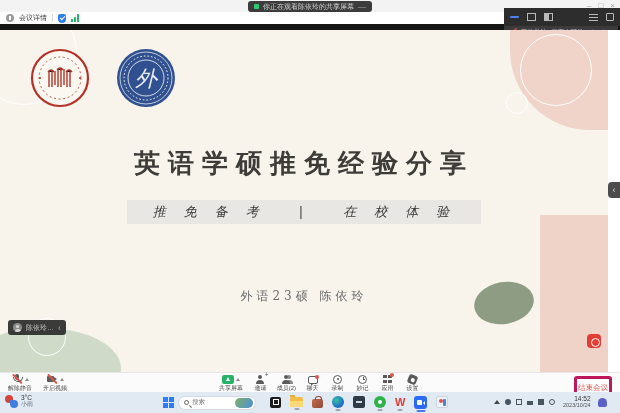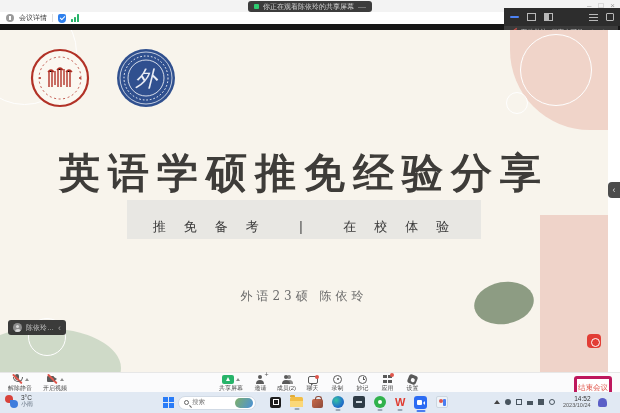--- a/index.html
+++ b/index.html
@@ -65,25 +65,25 @@
   .d-olive { left:474px; top:252px; width:60px; height:42px; background:#8d9c83; border-radius:50%; transform:rotate(-10deg); }
   .d-sage { left:-34px; top:298px; width:155px; height:80px; background:#cfdac8; border-radius:50%; }
   .d-sagec { left:28px; top:288px; width:38px; height:38px; }
 
   .seal { position:absolute; width:60px; height:60px; }
   .seal-red { left:30px; top:18px; }
   .seal-blue { left:116px; top:18px; }
 
   .slide-title { position:absolute; top:116px; left:0; width:608px; text-align:center;
     font-family:"DejaVu Serif","Liberation Serif",serif; font-weight:700;
-    font-size:41px; letter-spacing:8px; color:#3e3c39; }
+    font-size:26px; letter-spacing:8px; color:#3e3c39; }
   .slide-sub-wrap { position:absolute; top:170px; left:0; width:608px; text-align:center; }
-  .slide-sub { display:inline-block; background:#e8e7e3; padding:18px 14px 3px 26px;
+  .slide-sub { display:inline-block; background:#e8e7e3; padding:3px 14px 3px 26px;
     font-size:13px; letter-spacing:18px; color:#3a3a3a;
-    font-family:"DejaVu Serif","Liberation Serif",serif; }
+    font-family:"DejaVu Serif","Liberation Serif",serif;font-style:italic; }
   .slide-author { position:absolute; top:218px; left:0; width:608px; text-align:center;
     font-size:12px; letter-spacing:4px; color:#6b6b6b;
     font-family:"DejaVu Serif","Liberation Serif",serif;margin-top:40px; }
 
   
   .speaker-pill { position:absolute; left:8px; top:320px; height:15px; background:rgba(44,44,44,.93);
     border-radius:3px; display:flex; align-items:center; gap:4px; padding:0 5px; color:#c9c9c9; font-size:7px; }
   .ic-avatar { width:9px; height:9px; border-radius:50%; background:#8d8d8d; position:relative; overflow:hidden; }
   .ic-avatar::before { content:""; position:absolute; left:3px; top:1.5px; width:3px; height:3px; border-radius:50%; background:#d8d8d8; }
   .ic-avatar::after { content:""; position:absolute; left:1.5px; top:5.5px; width:6px; height:4px; border-radius:3px 3px 0 0; background:#d8d8d8; }

